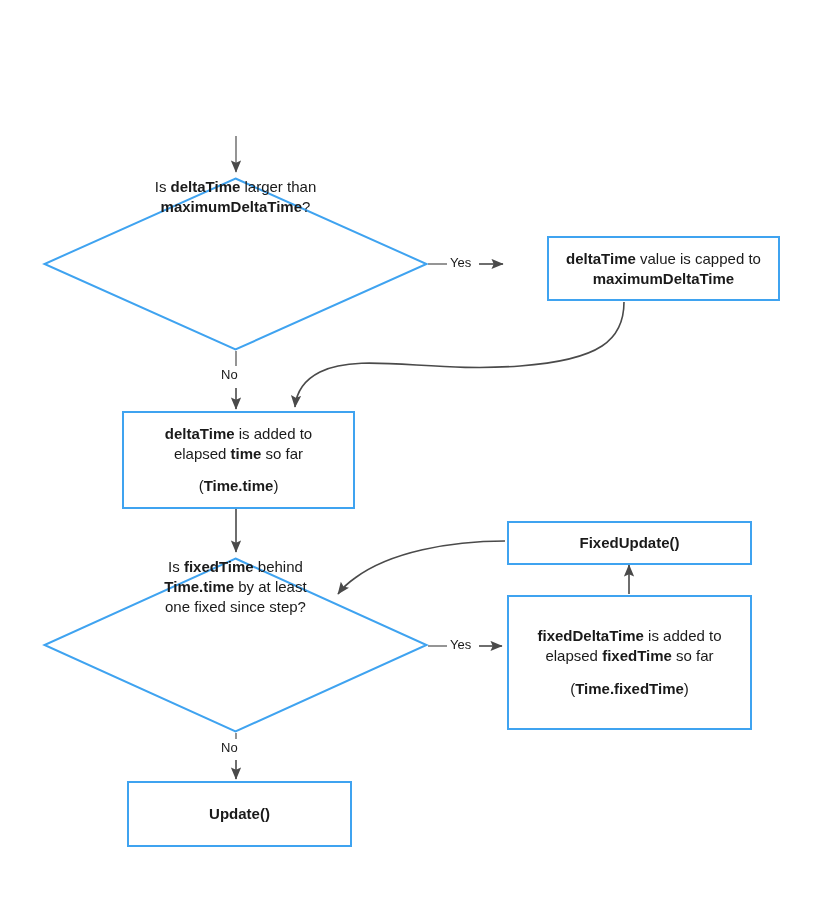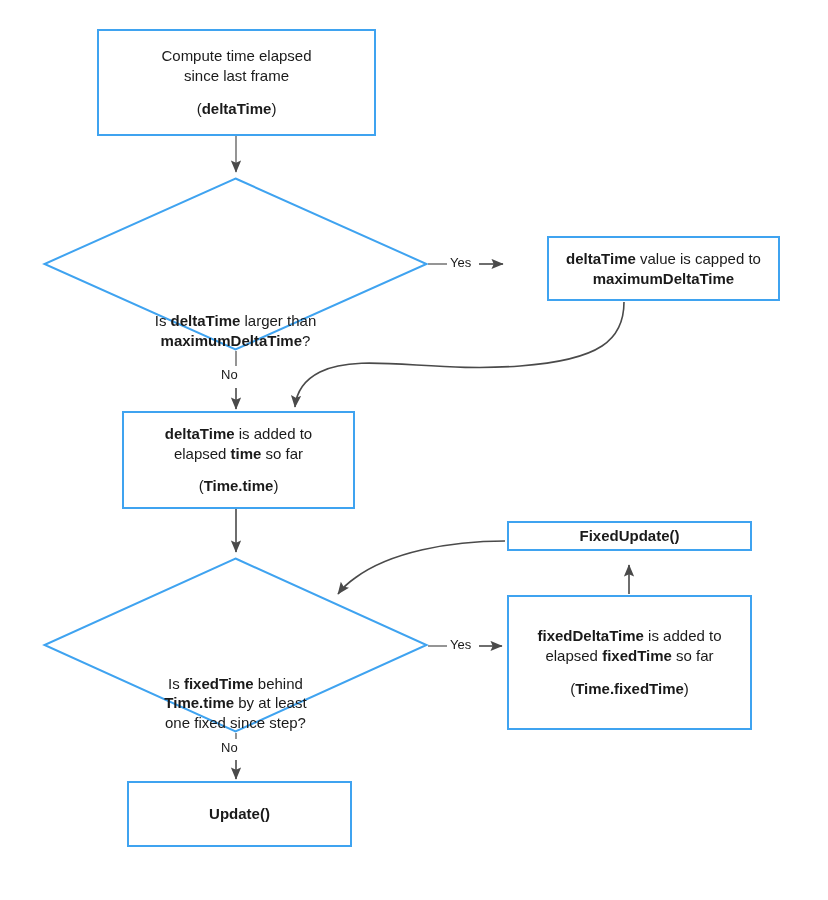--- a/index.html
+++ b/index.html
@@ -55,21 +55,21 @@
     top: 0;
     overflow: visible;
   }
   .diamond-label {
     position: absolute;
     left: 0;
     top: 0;
     width: 100%;
     height: 100%;
     display: flex;
-    align-items: flex-end;
+    align-items: flex-start;
     justify-content: center;
     text-align: center;
     font-size: 15px;
     color: #1a1a1a;
     line-height: 1.32;
   }
   .edge-label {
     position: absolute;
     font-size: 13px;
     color: #1a1a1a;
@@ -109,28 +109,20 @@
     <line x1="479" y1="646" x2="502" y2="646" stroke="#4a4a4a" stroke-width="1.6" marker-end="url(#arrow)"></line>
 
     <line x1="629" y1="594" x2="629" y2="565" stroke="#4a4a4a" stroke-width="1.6" marker-end="url(#arrow)"></line>
 
     <path d="M505,541 C450,541 390,552 355,578 C345,585 341,590 338,594" fill="none" stroke="#4a4a4a" stroke-width="1.6" marker-end="url(#arrow)"></path>
 
     <line x1="236" y1="733" x2="236" y2="739" stroke="#7a7a7a" stroke-width="1.6"></line>
     <line x1="236" y1="760" x2="236" y2="779" stroke="#4a4a4a" stroke-width="1.6" marker-end="url(#arrow)"></line>
   </svg>
 
-  <div class="node process" style="left:97px; top:29px; width:279px; height:107px;">
-    <div class="inner">
-      <span class="ln">Compute time elapsed</span>
-      <span class="ln">since last frame</span>
-      <span class="gap"></span>
-      <span class="ln"><span>(</span><b>deltaTime</b><span>)</span></span>
-    </div>
-  </div>
 
   <div class="diamond-wrap" style="left:43px; top:177px; width:385px; height:174px;">
     <svg width="385" height="174" viewBox="0 0 385 174">
       <polygon points="192.5,1.5 383.5,87 192.5,172.5 1.5,87" fill="#ffffff" stroke="#3fa3f0" stroke-width="2"></polygon>
     </svg>
     <div class="diamond-label">
       <div>
         <span class="ln"><span>Is </span><b>deltaTime</b><span> larger than</span></span>
         <span class="ln"><b>maximumDeltaTime</b><span>?</span></span>
       </div>
@@ -159,21 +151,21 @@
     </svg>
     <div class="diamond-label">
       <div>
         <span class="ln"><span>Is </span><b>fixedTime</b><span> behind</span></span>
         <span class="ln"><b>Time.time</b><span> by at least</span></span>
         <span class="ln">one fixed since step?</span>
       </div>
     </div>
   </div>
 
-  <div class="node process" style="left:507px; top:521px; width:245px; height:30px;">
+  <div class="node process" style="left:507px; top:521px; width:245px; height:44px;">
     <div class="inner">
       <b>FixedUpdate()</b>
     </div>
   </div>
 
   <div class="node process" style="left:507px; top:595px; width:245px; height:135px;">
     <div class="inner">
       <span class="ln"><b>fixedDeltaTime</b><span> is added to</span></span>
       <span class="ln"><span>elapsed </span><b>fixedTime</b><span> so far</span></span>
       <span class="gap"></span>

